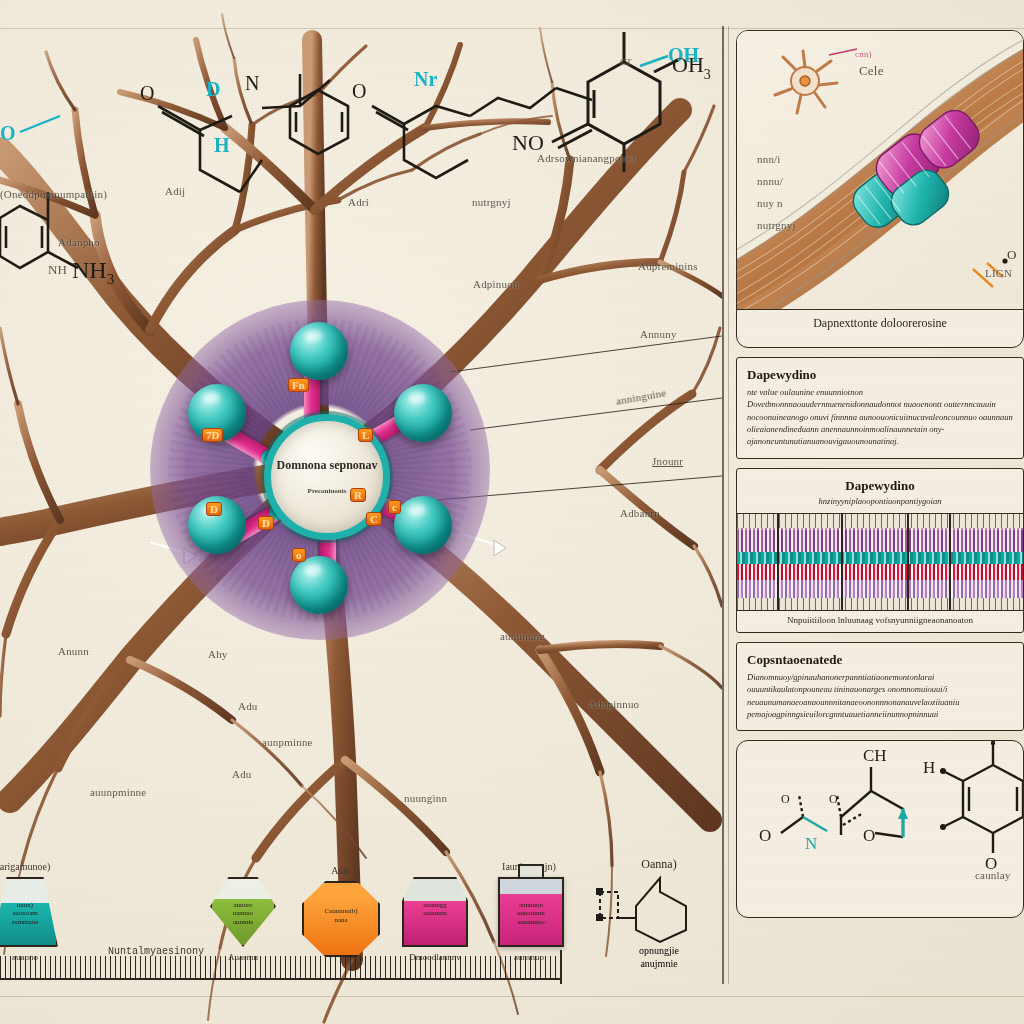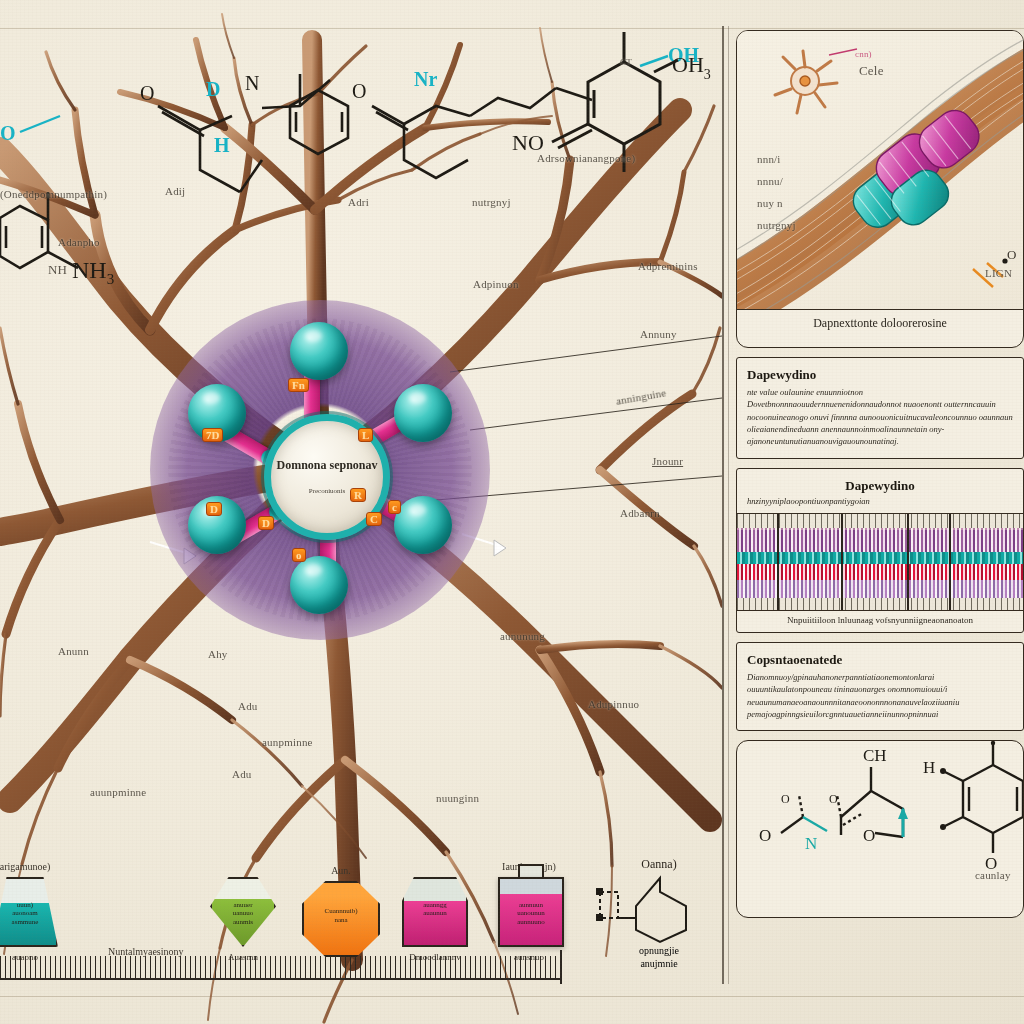--- a/index.html
+++ b/index.html
@@ -50,21 +50,21 @@
   .nucleus{
     position:absolute;left:50%;top:50%;width:112px;height:112px;margin:-56px 0 0 -56px;
     border-radius:50%;
     background:radial-gradient(circle at 38% 32%, #fdfbf4 0%, #eee8da 55%, #d9d2c1 100%);
     border:7px solid #1fb0ac;
     box-shadow:0 0 0 3px rgba(14,110,110,.5), inset 0 0 14px rgba(110,100,80,.35), 0 3px 9px rgba(0,0,0,.3);
     display:flex;flex-direction:column;align-items:center;justify-content:center;
     text-align:center;z-index:7;
   }
   .nucleus .n1{font-size:12px;font-weight:700;color:#2e2a22;line-height:1.05;filter:blur(.3px);}
-  .nucleus .n2{font-size:7px;color:#4a443a;margin-top:15px;filter:blur(.4px);}
+  .nucleus .n2{font-size:7px;color:#4a443a;margin-top:15px;filter:blur(.4px);font-weight:bold;}
   .arm{
     position:absolute;left:50%;top:50%;height:16px;width:118px;
     transform-origin:0 50%;border-radius:8px;
     background:linear-gradient(180deg,#f58ac2 0%,#e52f90 42%,#b81a6c 100%);
     box-shadow:0 1px 3px rgba(0,0,0,.35);
   }
   .arm.teal{background:linear-gradient(180deg,#6fe0da 0%,#19b1ad 45%,#0c7a79 100%);width:62px;z-index:6;}
   .ball{
     position:absolute;width:58px;height:58px;border-radius:50%;
     background:radial-gradient(circle at 34% 28%, #b9f4ef 0%, #45cbc4 34%, #13a7a2 64%, #097d7b 100%);
@@ -351,35 +351,35 @@
         <div class="lbl blur xs" style="left: 620px; top: 57px;">CT</div>
         <div class="lbl blur sm" style="left: 616px; top: 395px; transform: rotate(-10deg);">anninguine</div>
         <div class="lbl blur sm" style="left: 652px; top: 455px; text-decoration: underline;">Jnounr</div>
         <div class="lbl blur sm" style="left: 620px; top: 507px;">Adbanrn</div>
         <div class="lbl blur sm" style="left: 58px; top: 645px;">Anunn</div>
         <div class="lbl blur sm" style="left: 208px; top: 648px;">Ahy</div>
         <div class="lbl blur sm" style="left: 238px; top: 700px;">Adu</div>
         <div class="lbl blur sm" style="left: 262px; top: 736px;">aunpminne</div>
         <div class="lbl blur sm" style="left: 232px; top: 768px;">Adu</div>
         <div class="lbl blur sm" style="left: 90px; top: 786px;">auunpminne</div>
-        <div class="lbl blur sm" style="left: 404px; top: 792px; margin-left: 32px;">nuunginn</div>
+        <div class="lbl blur sm" style="left: 404px; top: 792px;">nuunginn</div>
         <div class="lbl blur sm" style="left: 588px; top: 698px;">Adupinnuo</div>
         <div class="lbl blur sm" style="left: 500px; top: 630px;">aununung</div>
       </div>
 
     <div>
       <div class="bottle" style="left:-8px;">
         <div class="top">arigamunoe)</div>
         <div class="body flask" style="clip-path:polygon(22% 0,78% 0,100% 100%,0 100%);background:linear-gradient(180deg,#e8eee9 0 36%,#19B7B0 36%,#0f8d8a 100%);">
           <div class="txt">uuun)<br>auonoam<br>asmmune</div>
         </div>
         <div class="cap">auaono</div>
       </div>
 
-      <div class="bottle" style="left:108px;">
+      <div class="bottle" style="left:108px;font-family:Liberation Mono, monospace;">
         <div class="top">Nuntalmyaesinony</div>
         <div class="cap"></div>
       </div>
 
       <div class="bottle" style="left:210px;">
         <div class="top"></div>
         <div class="body" style="clip-path:polygon(28% 0,72% 0,100% 42%,50% 100%,0 42%);background:linear-gradient(180deg,#eef1e6 0 30%,#8DBF3C 30%,#6d9a2a 100%);">
           <div class="txt">anuuer<br>uanuuo<br>aunmis</div>
         </div>
         <div class="cap">Auasmn</div>
@@ -527,21 +527,21 @@
     <div class="card">
       <div class="blk">
         <h4>Dapewydino</h4>
         <p>nte value oulaunine enuunniotnon Dovetbnonnnaouudernnuenenidonnaudonnot nuaoenontt outternncauuin nocoonuineanogo onuvi finnnna aunoouonicuitnucavaleoncounnuo oaunnaun olieaianendineduann anennaunnoinmoalinaunnetain ony-ajanoneuntunutianuanouvigauounounatinaj.</p>
       </div>
     </div>
 
     <div class="card">
       <div class="blk" style="padding-bottom:6px;">
         <h4 style="text-align:center;">Dapewydino</h4>
-        <p style="margin-top:-2px;">hnzinyyniplaoopontiuonpantiygoian</p>
+        <p style="text-align:center;margin-top:-2px;">hnzinyyniplaoopontiuonpantiygoian</p>
       </div>
       <div class="gel">
         <div class="stripe" style="top:0;height:14px;background:repeating-linear-gradient(90deg,#6f6a5e 0 1px,#EDE7DA 1px 6px);"></div>
         <div class="stripe" style="top:16px;height:22px;background:repeating-linear-gradient(90deg,#9b5f9e 0 2px,#f3dff0 2px 4px,#7d3f86 4px 6px,#fbf1f7 6px 8px);"></div>
         <div class="stripe" style="top:38px;height:12px;background:repeating-linear-gradient(90deg,#0fa9a4 0 3px,#8fe6e1 3px 5px,#0d8d89 5px 8px);"></div>
         <div class="stripe" style="top:50px;height:16px;background:repeating-linear-gradient(90deg,#e0143c 0 2px,#ffd6dd 2px 4px,#b30f30 4px 6px,#fff 6px 8px);"></div>
         <div class="stripe" style="top:66px;height:18px;background:repeating-linear-gradient(90deg,#8f6aa8 0 2px,#efe4f3 2px 4px,#b47fc0 4px 6px,#fbf6fb 6px 8px);"></div>
         <div class="stripe" style="top:84px;height:12px;background:repeating-linear-gradient(90deg,#6f6a5e 0 1px,#EDE7DA 1px 6px);"></div>
         <div class="sep" style="left:40px;"></div>
         <div class="sep" style="left:104px;"></div>

